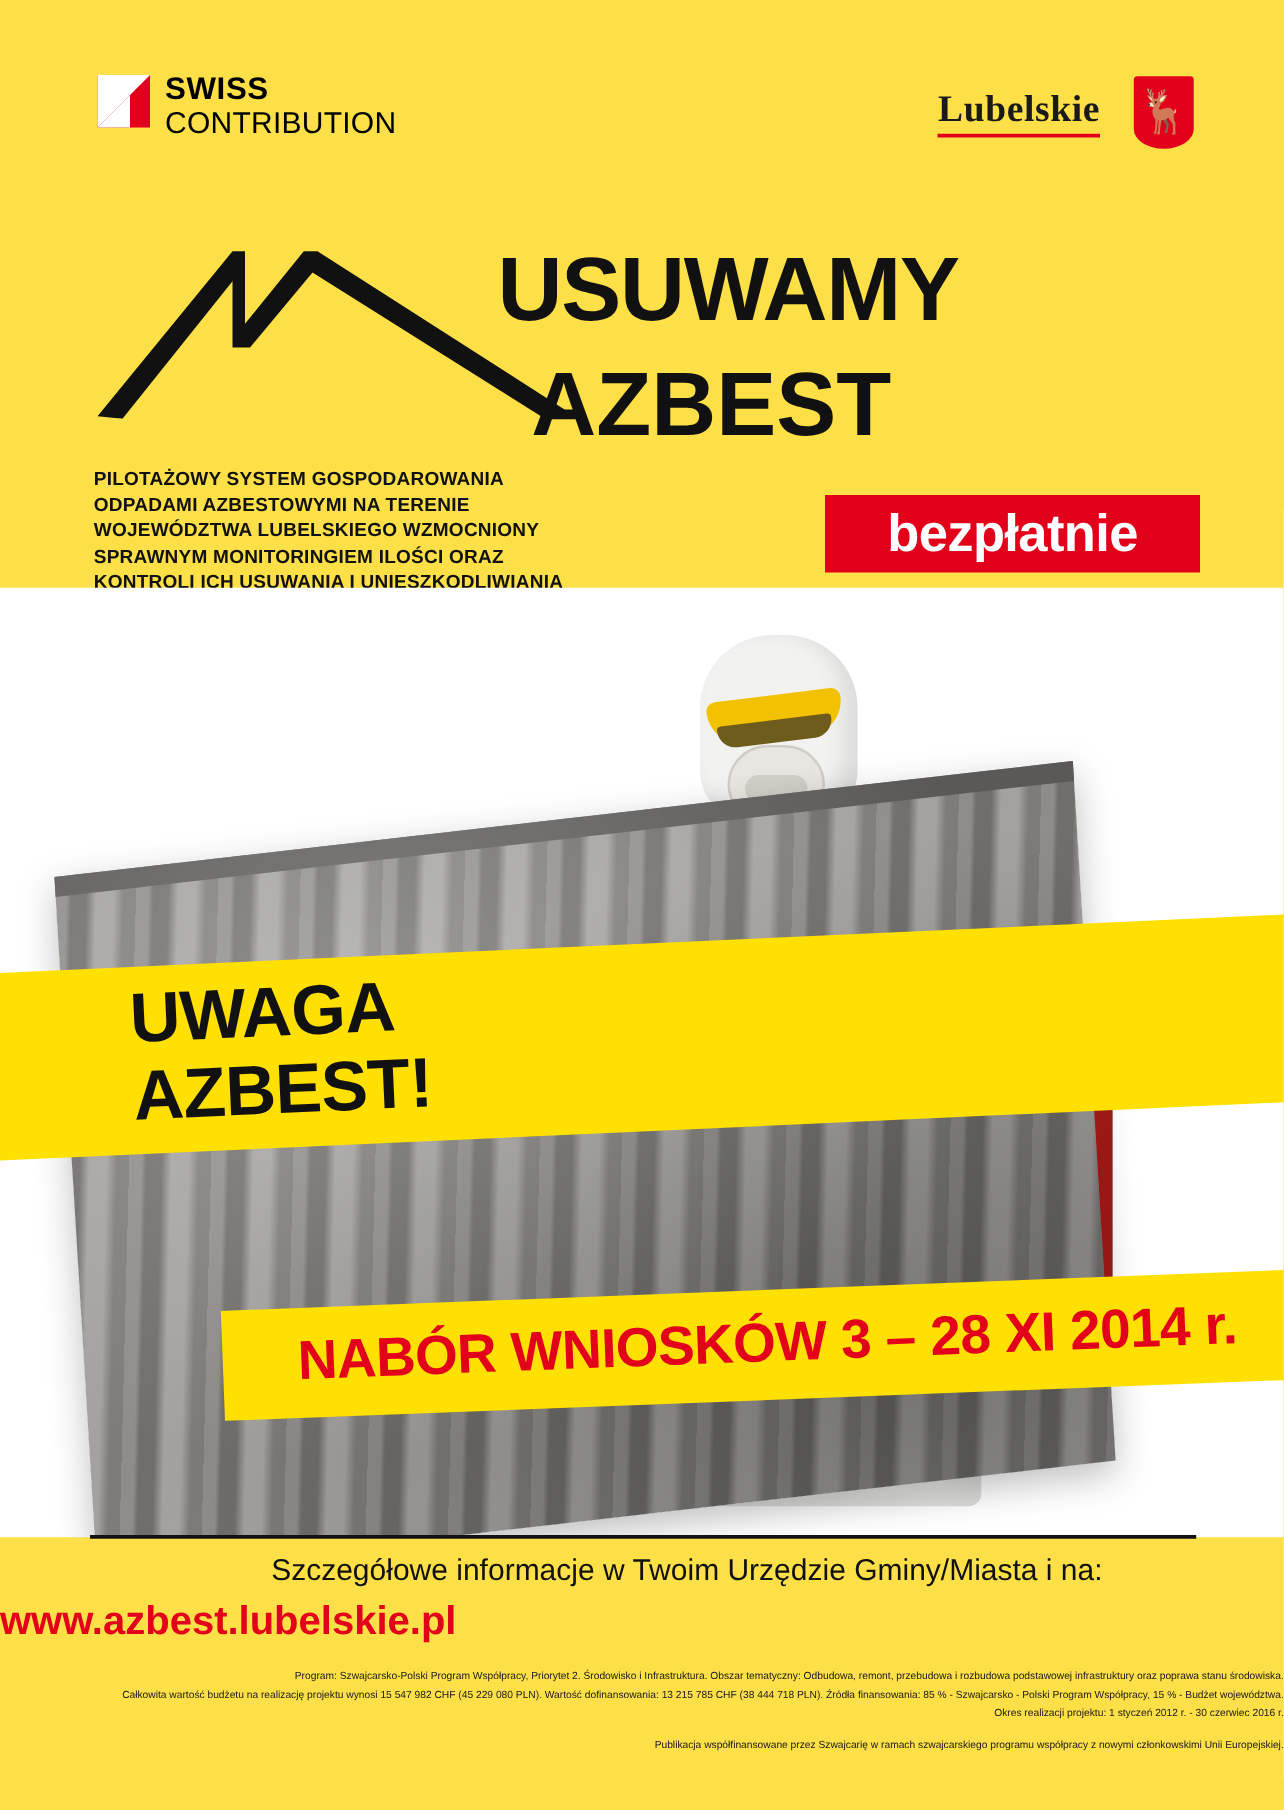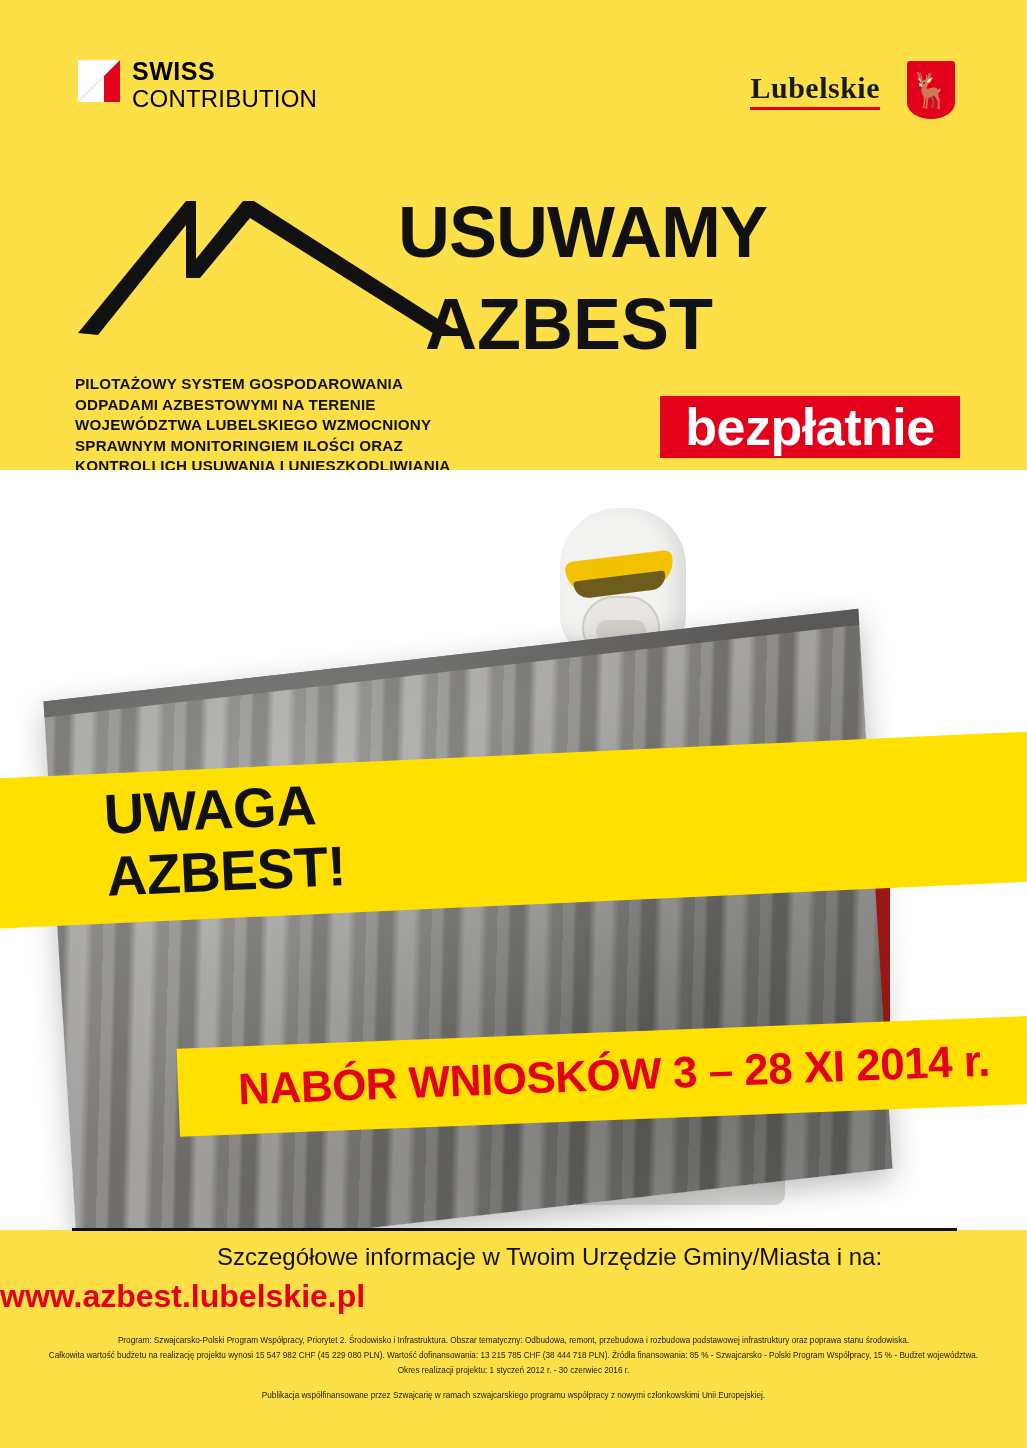--- a/index.html
+++ b/index.html
@@ -135,21 +135,21 @@
 
   .free-badge {
     position: absolute;
     left: 660px;
     top: 396px;
     width: 300px;
     height: 62px;
     background: #e2001a;
     color: #ffffff;
     font-weight: bold;
-    font-size: 52px;
+    font-size: 42px;
     display: flex;
     align-items: center;
     justify-content: center;
     letter-spacing: -0.5px;
   }
 
   
   .program-desc {
     position: absolute;
     left: 75px;
@@ -434,21 +434,21 @@
     width: 1027px;
     font-size: 32px;
     font-weight: bold;
     color: #e2001a;
   }
   .fineprint {
     position: absolute;
     left: 0;
     top: 1333px;
     width: 1027px;
-    text-align: center;
+    text-align: right;
     font-size: 8.2px;
     line-height: 15px;
     color: #1a1a1a;
   }
   .fineprint .fp-line { display: block; }
   .fineprint .fp-last { margin-top: 10px; display: block; }
 </style>
 </head>
 <body>
 

